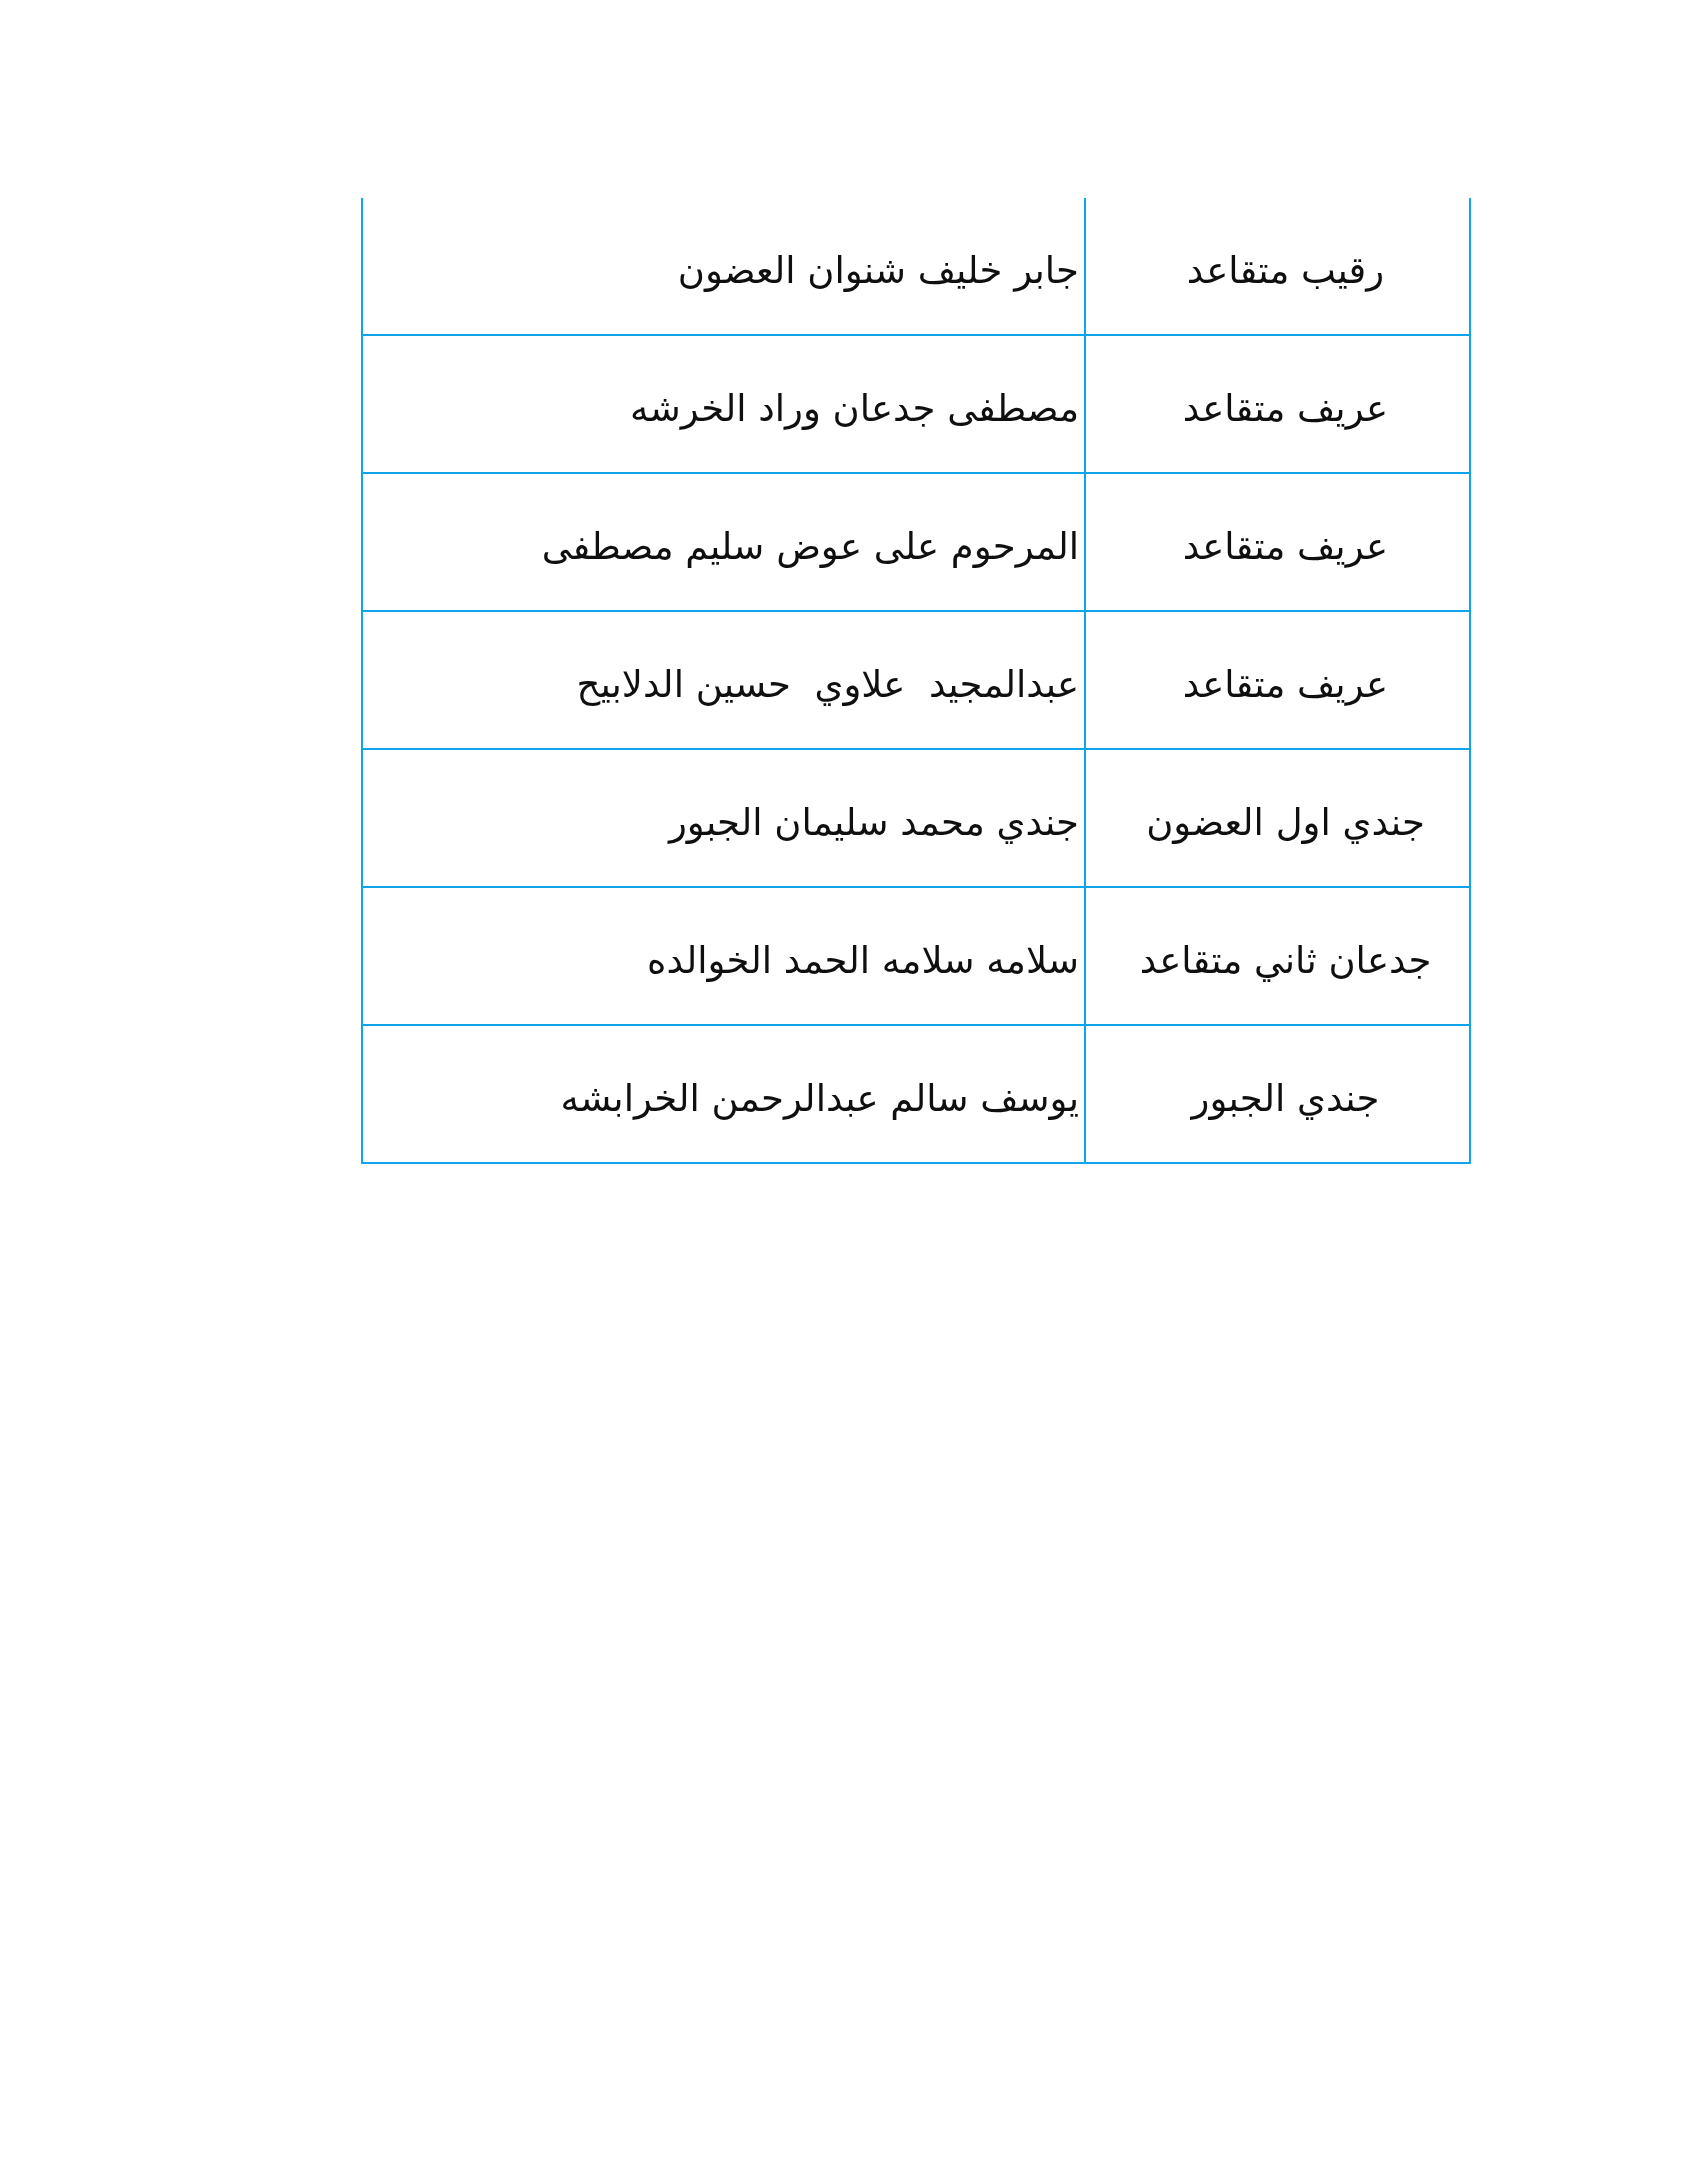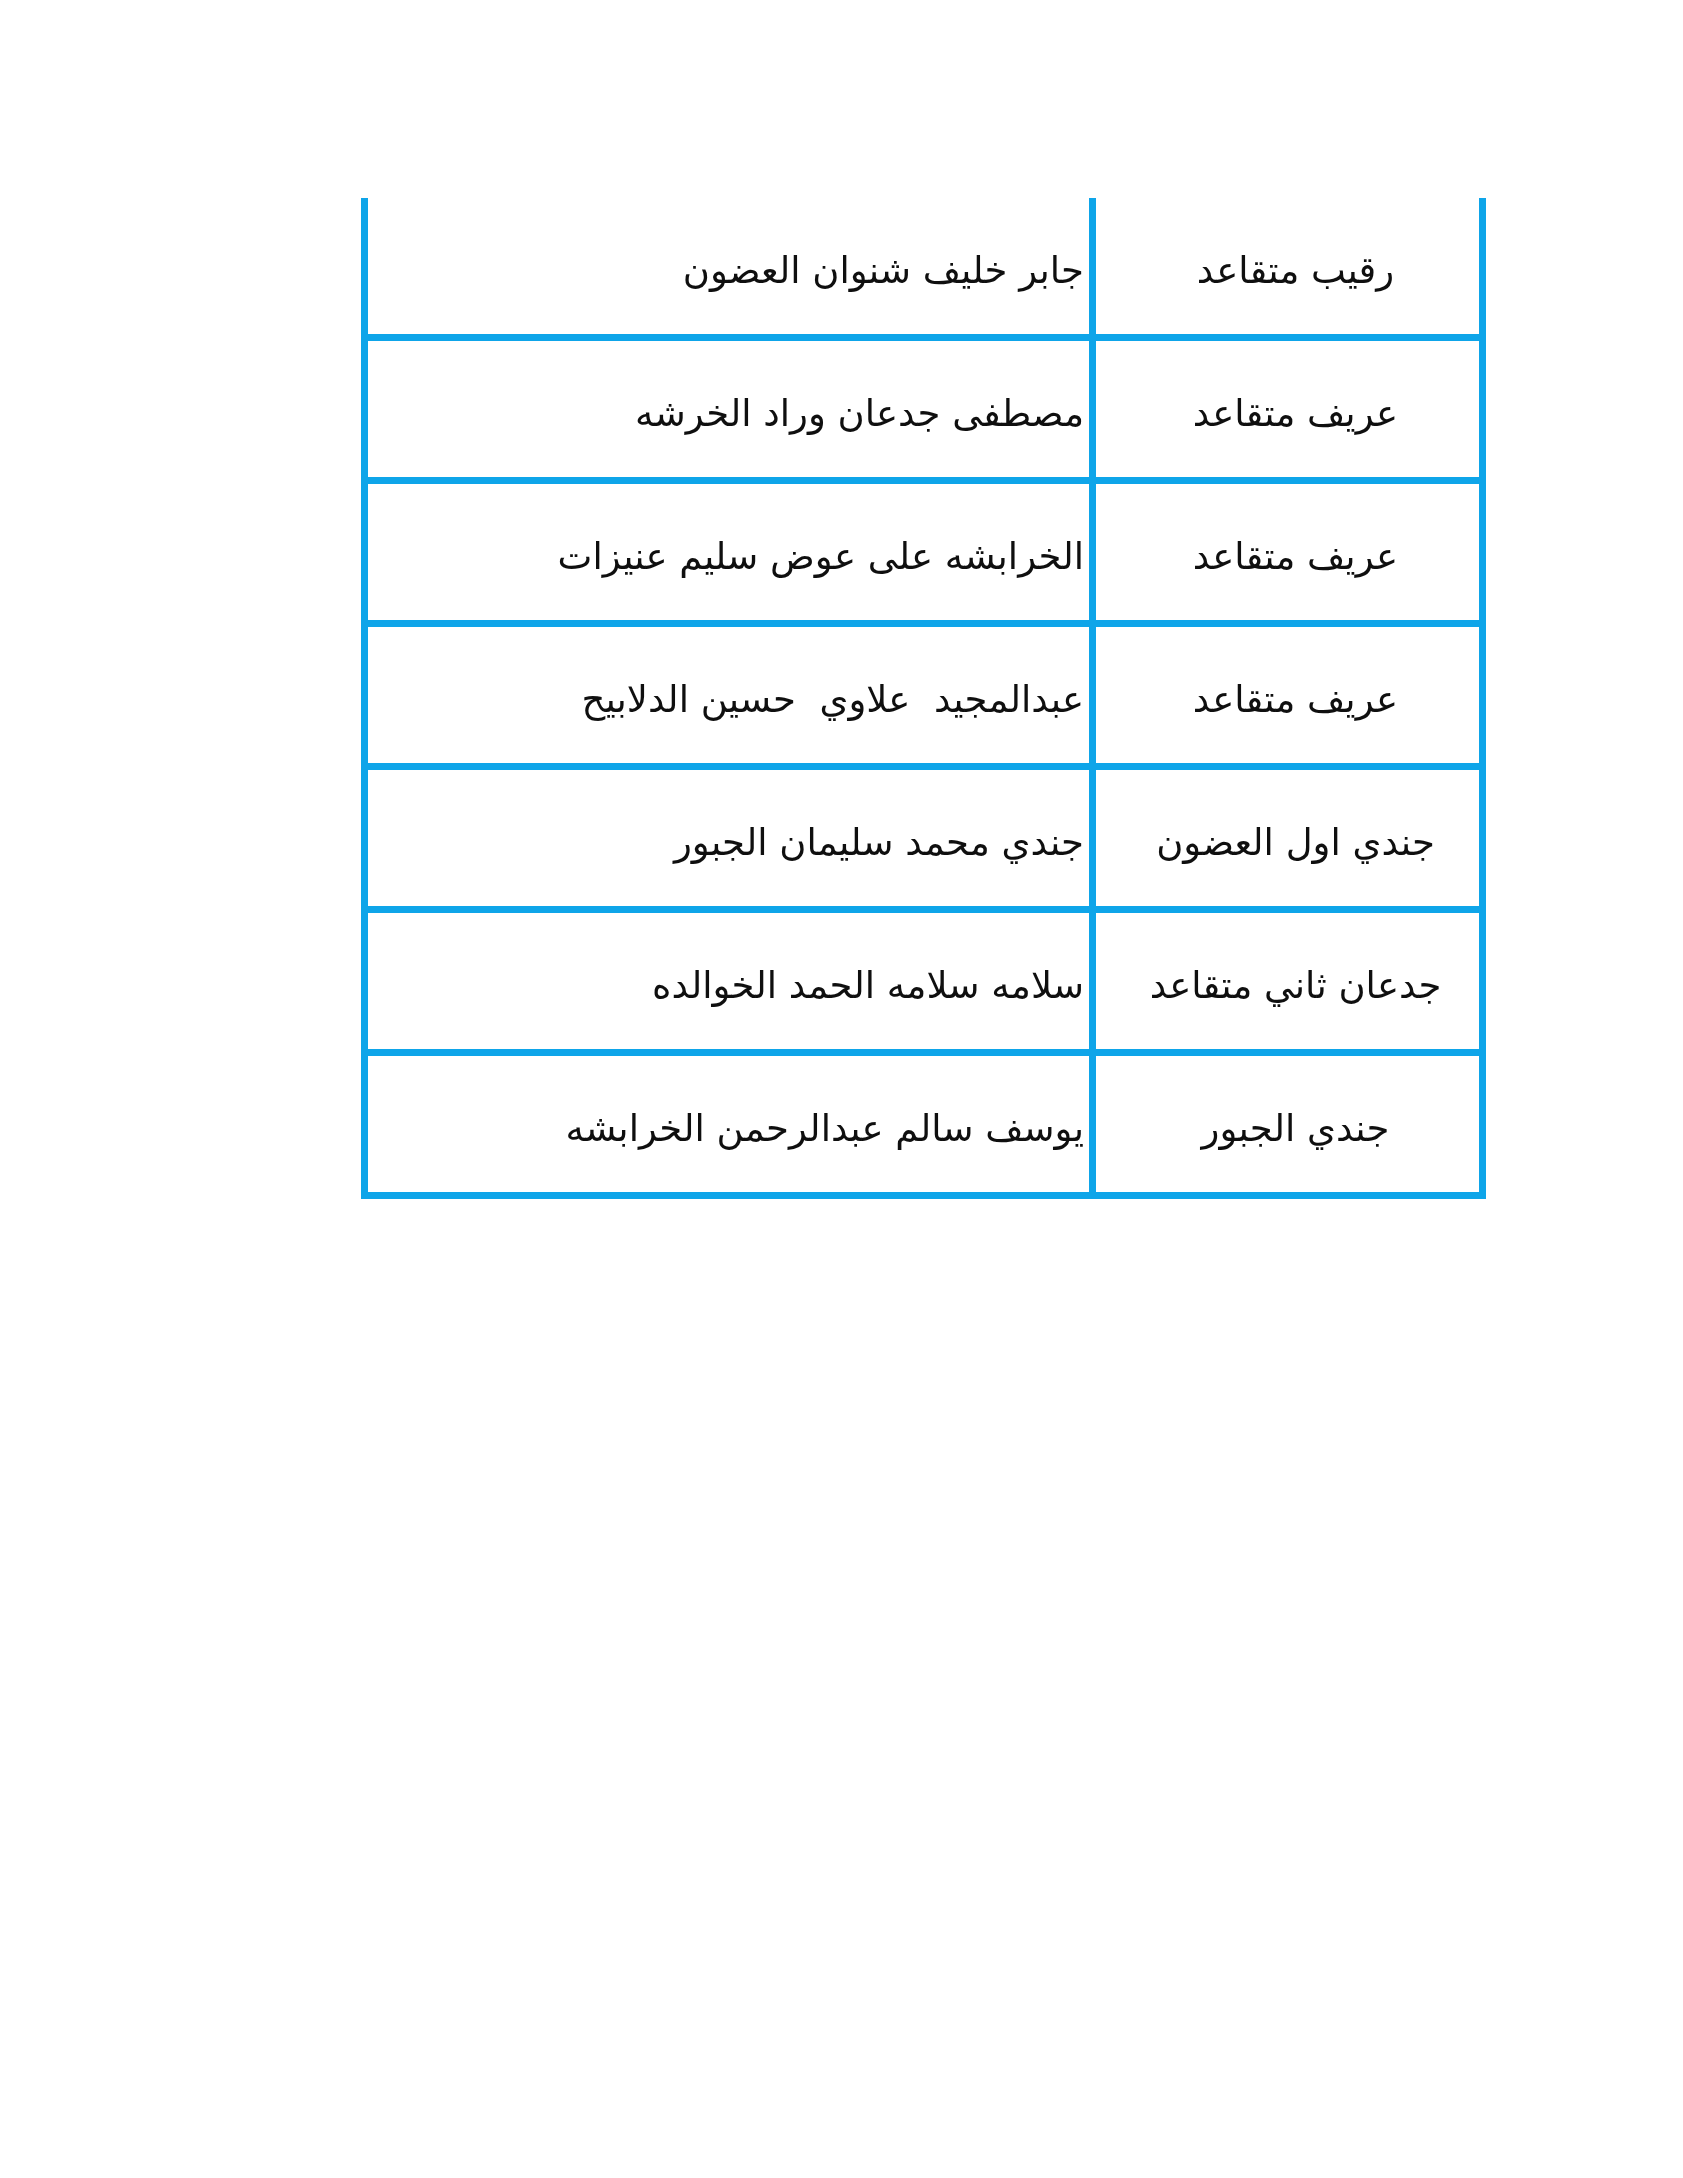--- a/index.html
+++ b/index.html
@@ -19,21 +19,21 @@
   table.roster {
     position: absolute;
     left: 361px;
     top: 198px;
     width: 1073px;
     border-collapse: collapse;
     table-layout: fixed;
     direction: rtl;
   }
   table.roster td {
-    border: 7px solid #0ea5e9;
+    border: 2px solid #0ea5e9;
     height: 123px;
     font-size: 37px;
     line-height: 1.25;
     vertical-align: middle;
     padding-top: 12px;
     overflow: hidden;
   }
   
   table.roster tr:first-child td {
     border-top: none;
@@ -61,21 +61,21 @@
       <tr>
         <td class="rank-cell">رقيب متقاعد</td>
         <td class="name-cell">جابر خليف شنوان العضون</td>
       </tr>
       <tr>
         <td class="rank-cell">عريف متقاعد</td>
         <td class="name-cell">مصطفى جدعان وراد الخرشه</td>
       </tr>
       <tr>
         <td class="rank-cell">عريف متقاعد</td>
-        <td class="name-cell">الخرابشه على عوض سليم عنيزات</td>
+        <td class="name-cell">المرحوم على عوض سليم مصطفى</td>
       </tr>
       <tr>
         <td class="rank-cell">عريف متقاعد</td>
         <td class="name-cell">عبدالمجيد  علاوي  حسين الدلابيح</td>
       </tr>
       <tr>
         <td class="rank-cell">جندي اول العضون</td>
         <td class="name-cell">جندي محمد سليمان الجبور</td>
       </tr>
       <tr>

